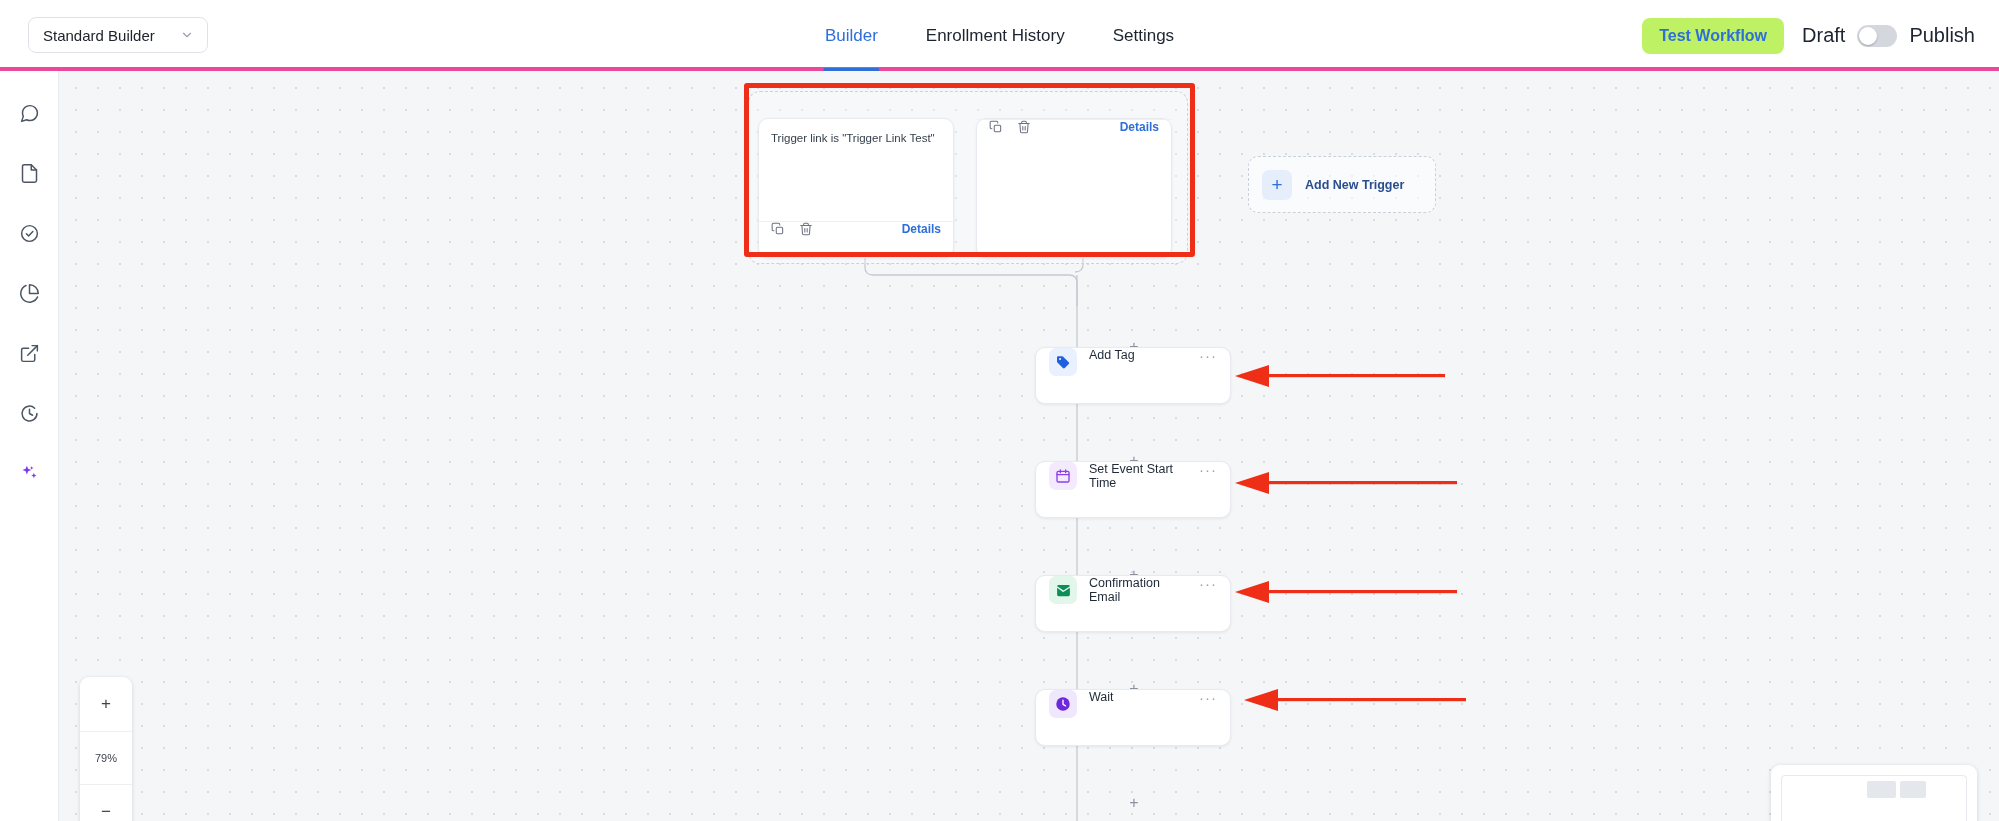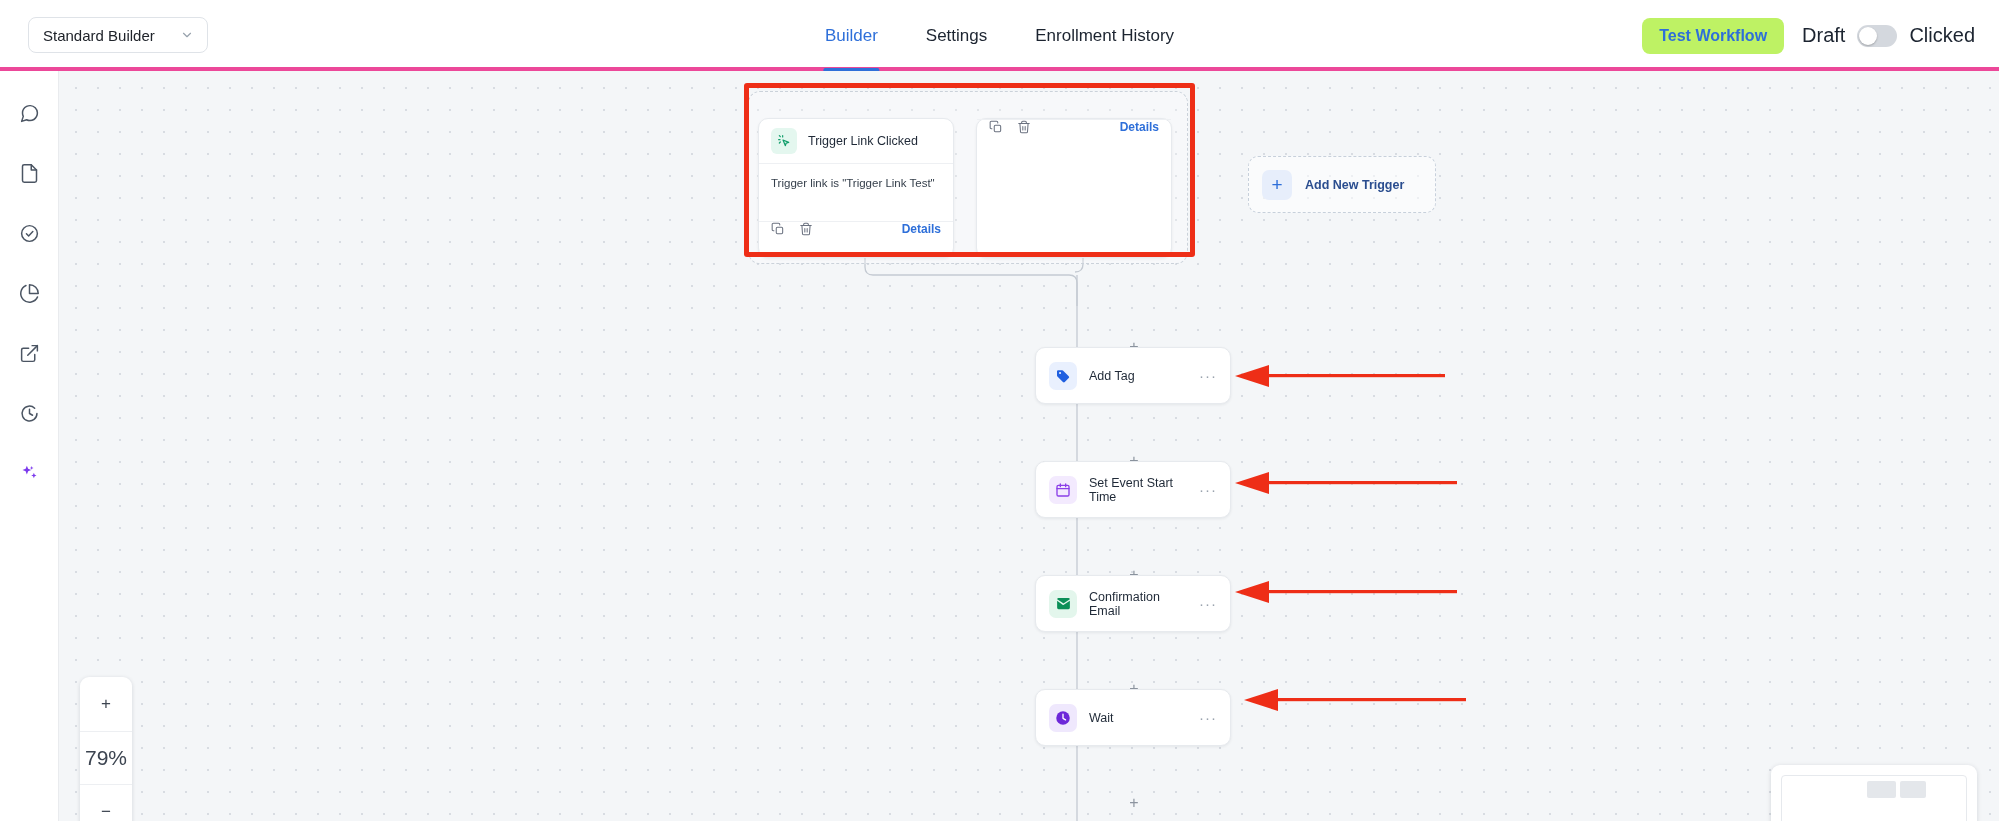--- a/index.html
+++ b/index.html
@@ -143,21 +143,21 @@
     display: flex; align-items: center; justify-content: center; color: #2e6fd9;
     font-size: 19px; line-height: 1; flex: none;
   }
   .add-trigger .lbl { font-size: 12.5px; font-weight: bold; color: #2a4d8f; }
 
   
   .node {
     position: absolute; left: 976px; width: 196px; height: 57px;
     background: #fff; border: 1px solid #e7eaee; border-radius: 10px;
     box-shadow: 0 1px 3px rgba(16,24,40,.07);
-    display: flex; align-items: center; padding: 0 13px; gap: 12px; cursor: pointer;
+    display: flex; align-items: flex-start; padding: 0 13px; gap: 12px; cursor: pointer;
   }
   .node-icon {
     width: 28px; height: 28px; border-radius: 7px;
     display: flex; align-items: center; justify-content: center; flex: none;
   }
   .node-label { font-size: 12.5px; color: #1f2937; flex: 1; }
   .node-more { color: #9aa3ae; font-size: 15px; letter-spacing: 1px; line-height: 1; cursor: pointer; }
 
   .ic-tag   { background: #e9f0fe; color: #1f5fe0; }
   .ic-cal   { background: #f3eafe; color: #8b3fe8; }
@@ -181,21 +181,21 @@
   .zoomctl {
     position: absolute; left: 21px; top: 606px;
     width: 52px; border-radius: 9px; background: #fff;
     box-shadow: 0 1px 4px rgba(16,24,40,.14);
     overflow: hidden;
   }
   .zoomctl div {
     height: 54px; display: flex; align-items: center; justify-content: center;
     font-size: 17px; color: #3c4450; cursor: pointer;
   }
-  .zoomctl .z-level { font-size: 21px; border-top: 1px solid #edeff2; border-bottom: 1px solid #edeff2; cursor: default; }
+  .zoomctl .z-level { font-size: 11px; border-top: 1px solid #edeff2; border-bottom: 1px solid #edeff2; cursor: default; }
 
   
   .minimap {
     position: absolute; right: 22px; bottom: -52px;
     width: 206px; height: 108px; background: #fff;
     border-radius: 9px; box-shadow: 0 1px 5px rgba(16,24,40,.14);
     padding: 10px;
   }
   .minimap .mm-inner { width: 100%; height: 100%; border: 1px solid #e6e9ed; border-radius: 4px; position: relative; }
   .mm-blk { position: absolute; background: #e4e7eb; border-radius: 2px; }
@@ -222,35 +222,35 @@
             <polyline points="6 9 12 15 18 9"></polyline>
           </svg>
       </span>
     </div>
 
     <div class="tabs">
       <div class="tab active">
           <span>Builder</span>
         </div>
       <div class="tab">
-          <span>Settings</span>
+          <span>Enrollment History</span>
         </div>
       <div class="tab">
-          <span>Enrollment History</span>
+          <span>Settings</span>
         </div>
     </div>
 
     <div class="header-right">
       <button class="test-workflow">Test Workflow</button>
       <div class="publish-group">
         <span class="lbl">Draft</span>
         <div class="toggle">
             <div class="knob"></div>
           </div>
-        <span class="lbl">Clicked</span>
+        <span class="lbl">Publish</span>
       </div>
     </div>
   </div>
 
   <div class="rail">
     <div class="rail-btn">
       <svg width="21" height="21" viewBox="0 0 24 24" fill="none" stroke="currentColor" stroke-width="1.7" stroke-linecap="round" stroke-linejoin="round">
           <path d="M21 11.5a8.38 8.38 0 0 1-.9 3.8 8.5 8.5 0 0 1-7.6 4.7 8.38 8.38 0 0 1-3.8-.9L3 21l1.9-5.7a8.38 8.38 0 0 1-.9-3.8 8.5 8.5 0 0 1 4.7-7.6 8.38 8.38 0 0 1 3.8-.9h.5a8.48 8.48 0 0 1 8 8v.5z"></path>
         </svg>
     </div>
@@ -307,32 +307,20 @@
         <line x1="1018" y1="333" x2="1018" y2="390"></line>
         <line x1="1018" y1="447" x2="1018" y2="504"></line>
         <line x1="1018" y1="561" x2="1018" y2="618"></line>
         <line x1="1018" y1="675" x2="1018" y2="770"></line>
       </g>
     </svg>
 
     <div class="trigger-group">
 
       <div class="trigger-card c1">
-        <div class="tc-head">
-          <span class="tc-icon">
-            <svg width="16" height="16" viewBox="0 0 24 24" fill="none" stroke="currentColor" stroke-width="1.8" stroke-linecap="round" stroke-linejoin="round">
-                <path d="M10.5 10.5l8.5 3.6-3.8 1.1-1.1 3.8z"></path>
-                <line x1="5" y1="4" x2="6.5" y2="5.5"></line>
-                <line x1="4" y1="10" x2="6" y2="10"></line>
-                <line x1="10" y1="4" x2="10" y2="6"></line>
-                <line x1="5" y1="15" x2="6.5" y2="13.5"></line>
-              </svg>
-          </span>
-          <span class="tc-title">Trigger Link Clicked</span>
-        </div>
         <div class="tc-body">Trigger link is "Trigger Link Test"</div>
         <div class="tc-foot">
           <span class="tc-act">
             <svg width="14" height="14" viewBox="0 0 24 24" fill="none" stroke="currentColor" stroke-width="1.8" stroke-linecap="round" stroke-linejoin="round">
                 <rect x="9" y="9" width="11" height="11" rx="2"></rect>
                 <path d="M5 15H4a2 2 0 0 1-2-2V4a2 2 0 0 1 2-2h9a2 2 0 0 1 2 2v1"></path>
               </svg>
           </span>
           <span class="tc-act">
             <svg width="14" height="14" viewBox="0 0 24 24" fill="none" stroke="currentColor" stroke-width="1.8" stroke-linecap="round" stroke-linejoin="round">

